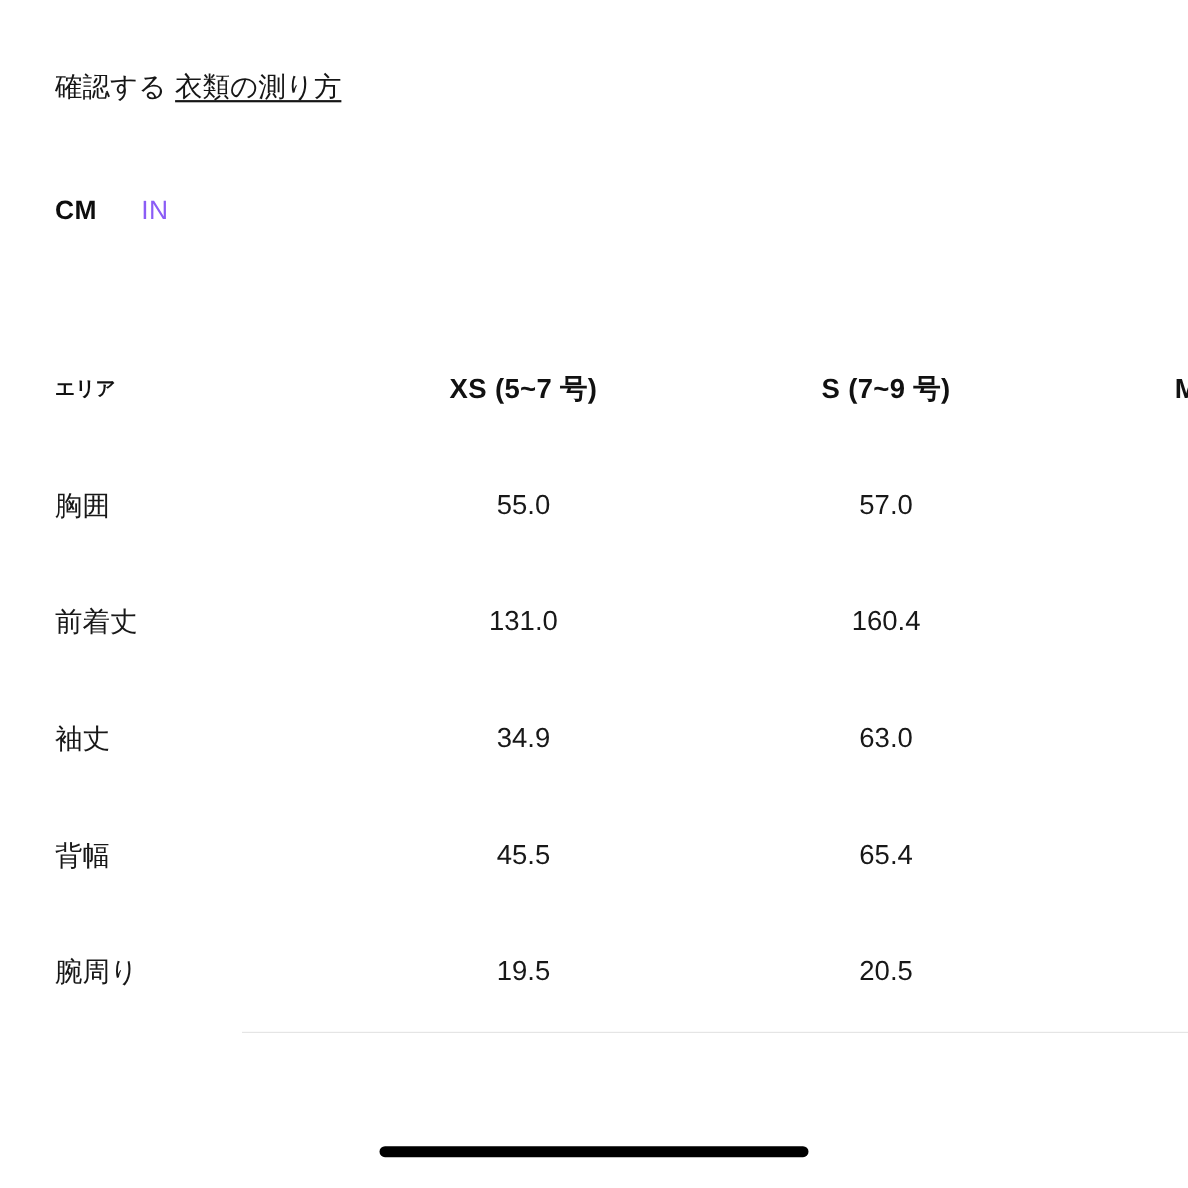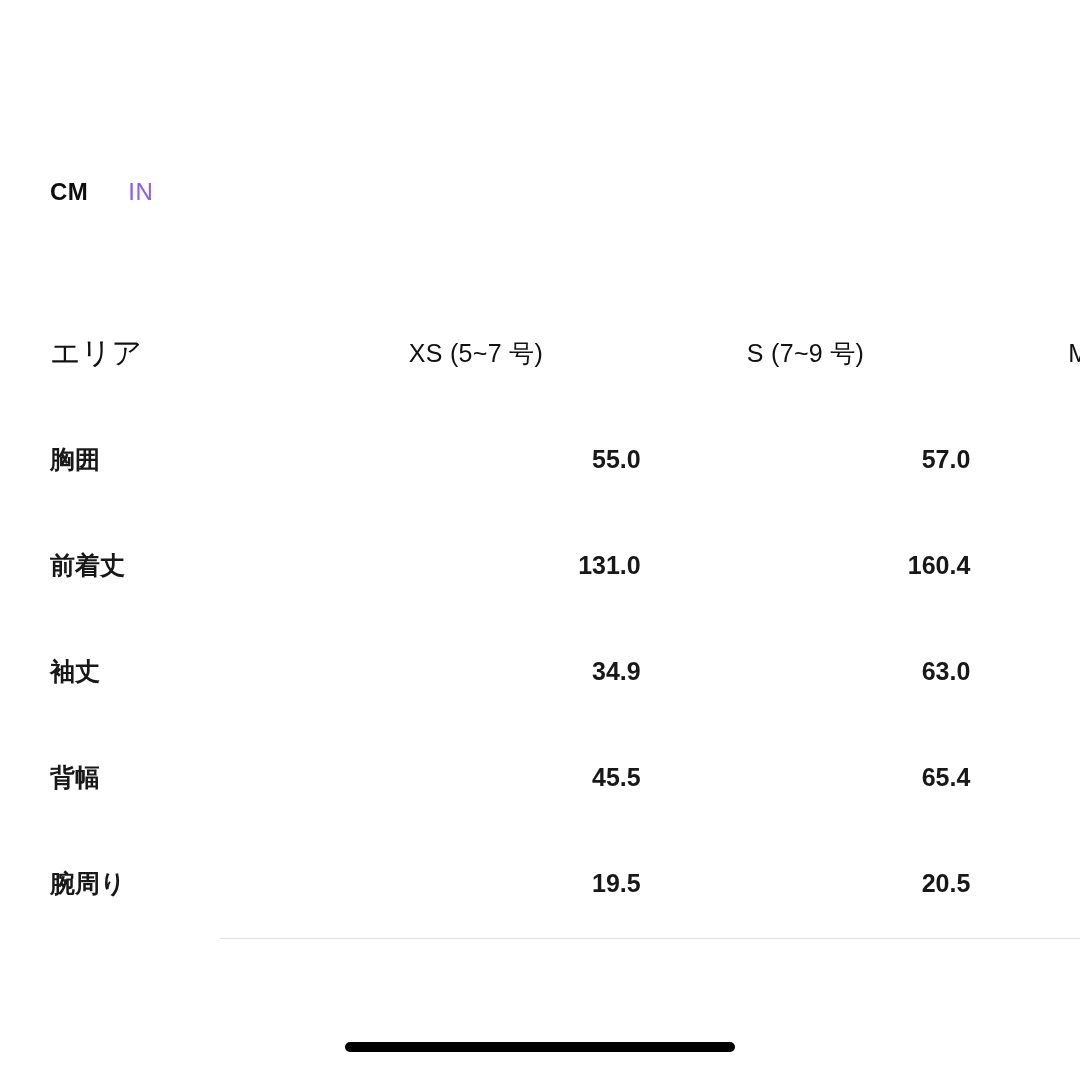--- a/index.html
+++ b/index.html
@@ -72,47 +72,47 @@
     width: 1250px;   
     border-collapse: collapse;
     table-layout: fixed;
   }
   .size-table col.area-col { width: 255px; }
   .size-table col.size-col { width: 322px; }
 
   .size-table th,
   .size-table td {
     padding: 0;
-    font-weight: bold;
+    font-weight: normal;
     vertical-align: middle;
   }
 
   .size-table thead th {
     height: 106px;
     font-size: 25px;
     color: #111111;
     text-align: center;
     white-space: nowrap;
   }
   .size-table thead th.area-head {
     text-align: left;
-    font-weight: normal;
-    font-size: 30px;
+    font-weight: bold;
+    font-size: 18px;
     margin-left: 20px;
   }
   .size-table thead th.size-head {
-    font-weight: normal;
+    font-weight: bold;
     letter-spacing: 0.3px;
   }
 
   .size-table tbody td {
     height: 106px;
     font-size: 25px;
     color: #181818;
-    text-align: right;
+    text-align: center;
   }
   .size-table tbody td.row-label {
     text-align: left;
     font-size: 25px;
   }
 
   
   .table-rule {
     position: absolute;
     left: 220px;
@@ -132,20 +132,23 @@
     height: 10px;
     border-radius: 6px;
     background: #000000;
   }
 </style>
 </head>
 <body>
 
 <div class="page">
 
+  <div class="measure-row">
+    <span class="lead">確認する</span><span class="measure-link">衣類の測り方</span>
+  </div>
 
   <div class="unit-toggle">
     <span class="unit active">CM</span>
     <span class="unit">IN</span>
   </div>
 
   <table class="size-table">
     <colgroup>
       <col class="area-col">
       <col class="size-col">

